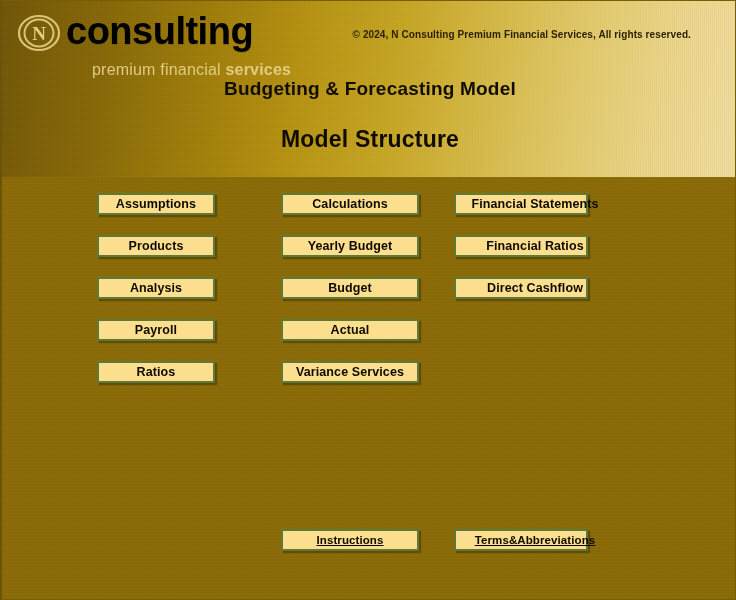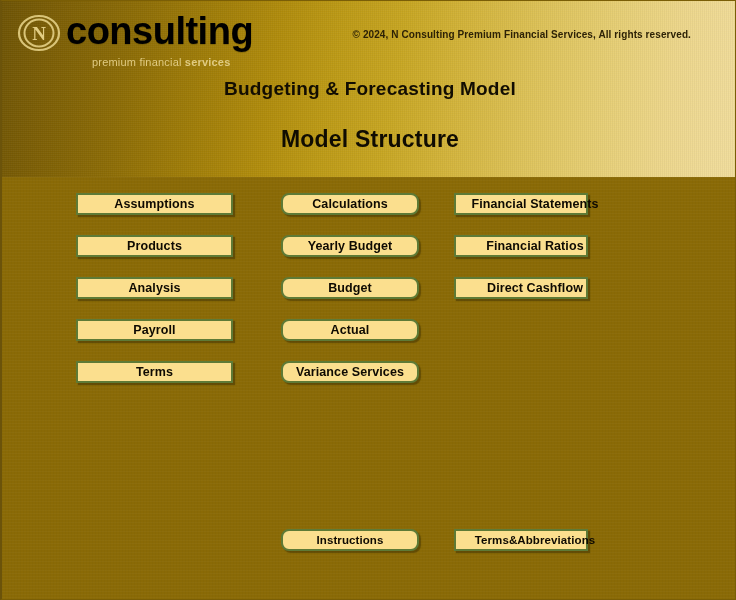--- a/index.html
+++ b/index.html
@@ -83,25 +83,25 @@
   }
   #logo-wordmark {
     font-size: 38px;
     font-weight: 700;
     color: #000000;
     letter-spacing: -0.5px;
     line-height: 44px;
     text-shadow: 0 1px 0 rgba(90,68,4,0.35);
   }
   #logo-tagline {
-    font-size: 11px;
+    font-size: 16px;
     color: #e0cb82;
     letter-spacing: 0.2px;
     line-height: 14px;
-    margin-top: 2px;
+    margin-top: 10px;
     margin-left: 26px;
   }
   #logo-tagline .accent {
     font-weight: 700;
   }
 
   
   #copyright {
     position: absolute;
     right: 44px;
@@ -173,25 +173,26 @@
     align-items: center;
     justify-content: center;
     letter-spacing: 0.1px;
     cursor: pointer;
     box-shadow: 2px 2px 1px rgba(52,40,3,0.45);
     z-index: 4;
     user-select: none;
     white-space: nowrap;
   }
   .nav-button.link-style {
+    text-decoration: underline;
     font-size: 11.5px;
   }
 
-  .col-a { left: 74px;  width: 157px; }
-  .col-b { left: 279px; width: 138px; border-radius: 8px; }
+  .col-a { left: 95px;  width: 118px; }
+  .col-b { left: 279px; width: 138px; }
   .col-c { left: 452px; width: 134px; padding-left: 28px; }
 </style>
 </head>
 <body>
 
 <div id="page">
 
   <div id="header-band"></div>
 
   <div id="logo-block">
@@ -210,21 +211,21 @@
 
   <div id="title-main">Budgeting &amp; Forecasting  Model</div>
   <div id="title-sub">Model Structure</div>
 
   <div id="body-area"></div>
 
   <div class="nav-button col-a" style="top:192px">Assumptions</div>
   <div class="nav-button col-a" style="top:234px">Products</div>
   <div class="nav-button col-a" style="top:276px">Analysis</div>
   <div class="nav-button col-a" style="top:318px">Payroll</div>
-  <div class="nav-button col-a" style="top:360px">Terms</div>
+  <div class="nav-button col-a" style="top:360px">Ratios</div>
 
   <div class="nav-button col-b" style="top:192px">Calculations</div>
   <div class="nav-button col-b" style="top:234px">Yearly  Budget</div>
   <div class="nav-button col-b" style="top:276px">Budget</div>
   <div class="nav-button col-b" style="top:318px">Actual</div>
   <div class="nav-button col-b" style="top:360px">Variance Services</div>
 
   <div class="nav-button col-c" style="top:192px">Financial Statements</div>
   <div class="nav-button col-c" style="top:234px">Financial Ratios</div>
   <div class="nav-button col-c" style="top:276px">Direct Cashflow</div>

